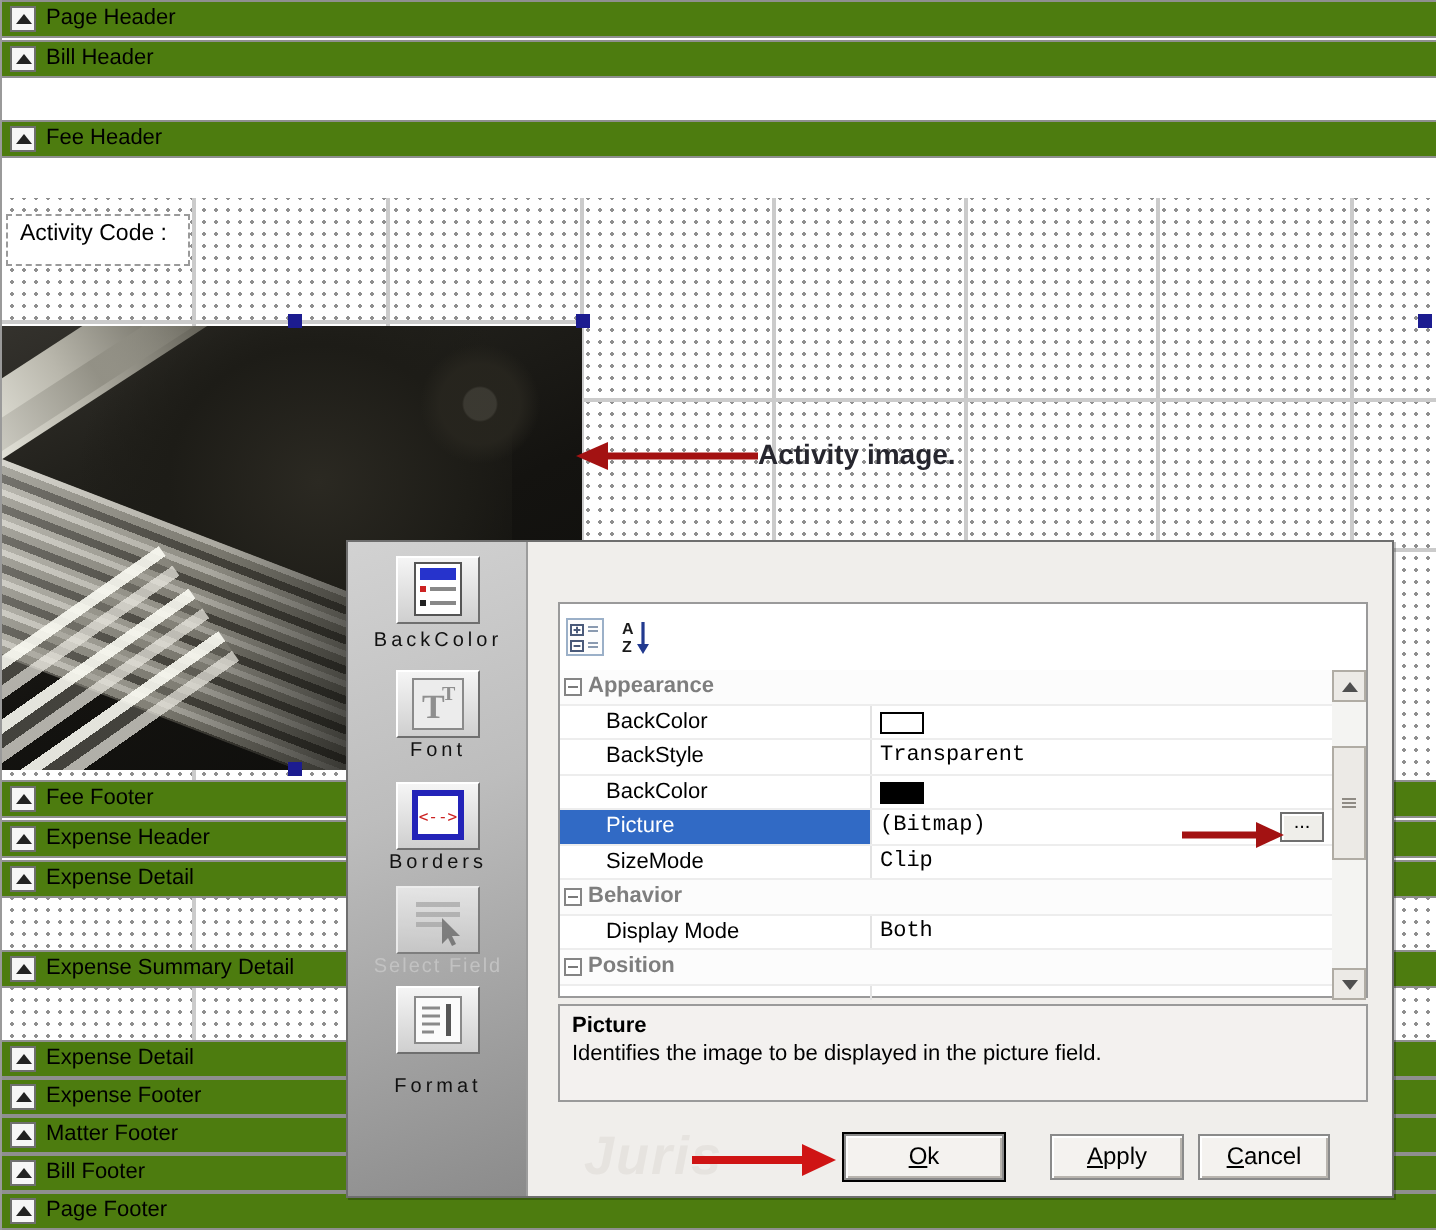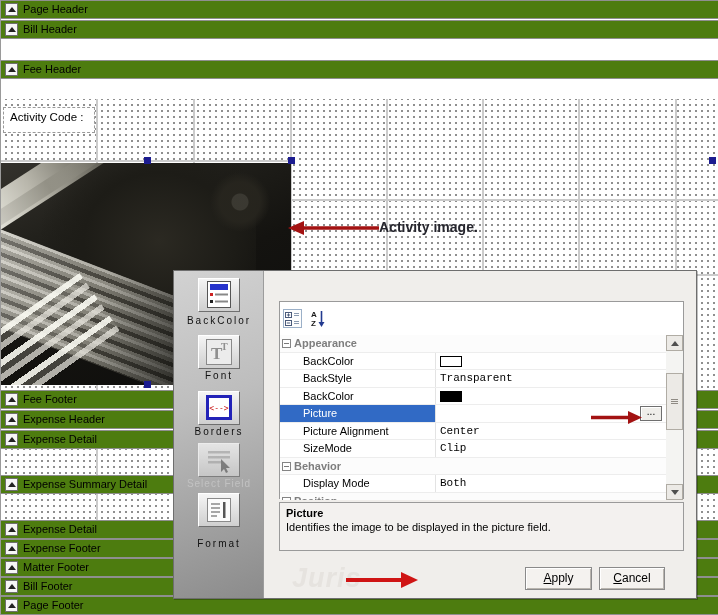--- a/index.html
+++ b/index.html
@@ -328,25 +328,22 @@
         <div class="grow">
           <span class="gname">BackStyle</span>
           <span class="gval">Transparent</span>
         </div>
         <div class="grow">
           <span class="gname">BackColor</span>
           <span class="gval"><span class="swatch" style="background-color: rgb(0, 0, 0);"></span></span>
         </div>
         <div class="grow">
           <span class="gname" style="color: rgb(255, 255, 255); background-color: rgb(49, 106, 197);">Picture</span>
+          <span class="gval">(Bitmap)</span>
           <span class="browse-btn">...</span>
-        </div>
-        <div class="grow">
-          <span class="gname">Picture Alignment</span>
-          <span class="gval">Center</span>
         </div>
         <div class="grow">
           <span class="gname">SizeMode</span>
           <span class="gval">Clip</span>
         </div>
         <div class="grow cat">
           <span class="minus-box"></span>
           <span class="catname">Behavior</span>
         </div>
         <div class="grow">
@@ -372,20 +369,23 @@
       </div>
     </div>
 
     <div id="desc-panel">
       <div id="desc-title">Picture</div>
       <div id="desc-text">Identifies the image to be displayed in the picture field.</div>
     </div>
 
     <div id="watermark">Juris</div>
 
+    <div class="btn" id="btn-ok">
+      <span class="lbl">Ok</span>
+    </div>
     <div class="btn" id="btn-apply">
       <span class="lbl">Apply</span>
     </div>
     <div class="btn" id="btn-cancel">
       <span class="lbl">Cancel</span>
     </div>
 
     <svg class="arrow-svg" style="left:170px; top:300px" width="76" height="18" viewBox="0 0 76 18">
       <line x1="2" y1="9" x2="58" y2="9" stroke-width="4" style="stroke: rgb(207, 20, 20);"></line>
       <polygon points="74,9 57,1 57,17" style="fill: rgb(207, 20, 20);"></polygon>

